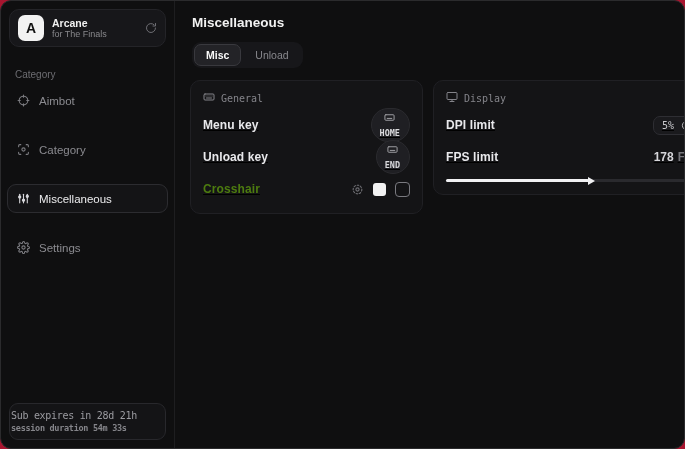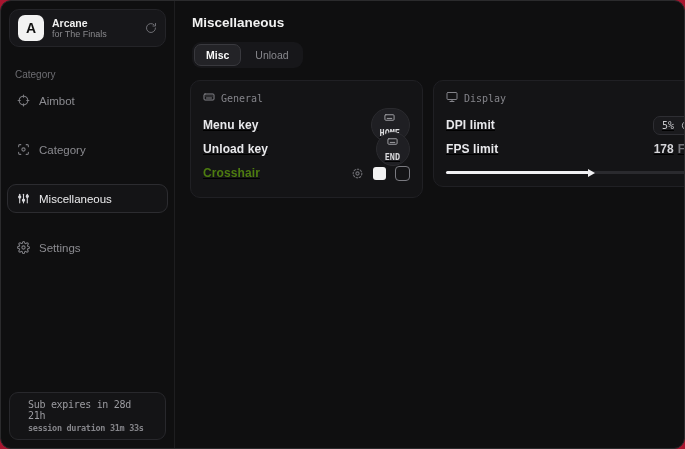--- a/index.html
+++ b/index.html
@@ -28,21 +28,21 @@
   .nav { display:flex; flex-direction:column; gap:20px; padding:0 6px; }
   .nav-item {
     display:flex; align-items:center; gap:9px; color:#8b8b90; font-size:11.5px;
     padding:7px 8px; border:1px solid transparent; border-radius:9px; cursor:pointer;
   }
   .nav-item .nicon { width:14px; display:flex; justify-content:center; color:#7c7c81; }
   .nav-item.selected { color:#ececee; background:#141416; border-color:#2c2c30; }
   .nav-item.selected .nicon { color:#d8d8dc; }
   .sb-footer {
     position:absolute; left:8px; right:8px; bottom:8px; background:#141416;
-    border:1px solid #28282c; border-radius:9px; padding:6px 18px;
+    border:1px solid #28282c; border-radius:9px; padding:6px 1px;
     font-family:"DejaVu Sans Mono", monospace;
   }
   .sb-footer .l1 { color:#9c9ca1; font-size:10px; letter-spacing:-0.3px; }
   .sb-footer .l2 { color:#85858a; font-size:8.5px; font-weight:bold; margin-top:2px; letter-spacing:-0.3px; }
   
   .main { flex:1; padding:14px 15px; position:relative; }
   .page-title { color:#f2f2f2; font-size:13.5px; font-weight:bold; margin-left:2px; }
   .tabs {
     display:inline-flex; align-items:center; background:#17171a; border-radius:9px;
     margin-top:12px; margin-left:2px; padding:2px; gap:2px;
@@ -54,21 +54,21 @@
   .card {
     background:#141416; border:1px solid #202024; border-radius:10px; padding:10px 12px 12px;
   }
   .card-general { width:233px; }
   .card-display { width:281px; }
   .card-head {
     display:flex; align-items:center; gap:6px; color:#84848a;
     font-family:"DejaVu Sans Mono", monospace; font-size:10px; margin-bottom:8px;
   }
   .row { display:flex; align-items:center; justify-content:space-between; height:24px;text-decoration:underline; }
-  .row + .row { margin-top:0px; }
+  .row + .row { margin-top:8px; }
   .row-label { color:#e9e9ec; font-size:12px; font-weight:bold; letter-spacing:0.1px; }
   .row-label.dim { color:#4d7c0f; }
   .kbd-pill {
     display:inline-flex; align-items:center; gap:5px; background:#1f1f23;
     border:1px solid #2a2a2e; border-radius:999px; padding:3px 9px 3px 8px;
     color:#d9d9dc; font-family:"DejaVu Sans Mono", monospace; font-size:8.5px; font-weight:bold;
     cursor:pointer;
     flex-direction:column;
   }
   .kbd-pill svg { color:#a9a9ad; }
@@ -159,21 +159,21 @@
               <circle cx="12" cy="12" r="3"></circle>
               <path d="M19.4 15a1.7 1.7 0 0 0 .3 1.9l.1.1a2 2 0 1 1-2.8 2.8l-.1-.1a1.7 1.7 0 0 0-1.9-.3 1.7 1.7 0 0 0-1 1.5V21a2 2 0 1 1-4 0v-.1a1.7 1.7 0 0 0-1-1.6 1.7 1.7 0 0 0-1.9.3l-.1.1a2 2 0 1 1-2.8-2.8l.1-.1a1.7 1.7 0 0 0 .3-1.9 1.7 1.7 0 0 0-1.5-1H3a2 2 0 1 1 0-4h.1a1.7 1.7 0 0 0 1.6-1 1.7 1.7 0 0 0-.3-1.9l-.1-.1a2 2 0 1 1 2.8-2.8l.1.1a1.7 1.7 0 0 0 1.9.3h.1a1.7 1.7 0 0 0 1-1.5V3a2 2 0 1 1 4 0v.1a1.7 1.7 0 0 0 1 1.5 1.7 1.7 0 0 0 1.9-.3l.1-.1a2 2 0 1 1 2.8 2.8l-.1.1a1.7 1.7 0 0 0-.3 1.9v.1a1.7 1.7 0 0 0 1.5 1H21a2 2 0 1 1 0 4h-.1a1.7 1.7 0 0 0-1.5 1z"></path>
             </svg>
           </span>
           <span>Settings</span>
         </div>
       </div>
 
       <div class="sb-footer">
         <div class="l1">Sub expires in 28d 21h</div>
-        <div class="l2">session duration 31m 33s</div>
+        <div class="l2">session duration 54m 33s</div>
       </div>
     </div>
 
     <div class="main">
       <div class="page-title">Miscellaneous</div>
 
       <div class="tabs">
         <div class="tab active">Misc</div>
         <div class="tab">Unload</div>
       </div>

